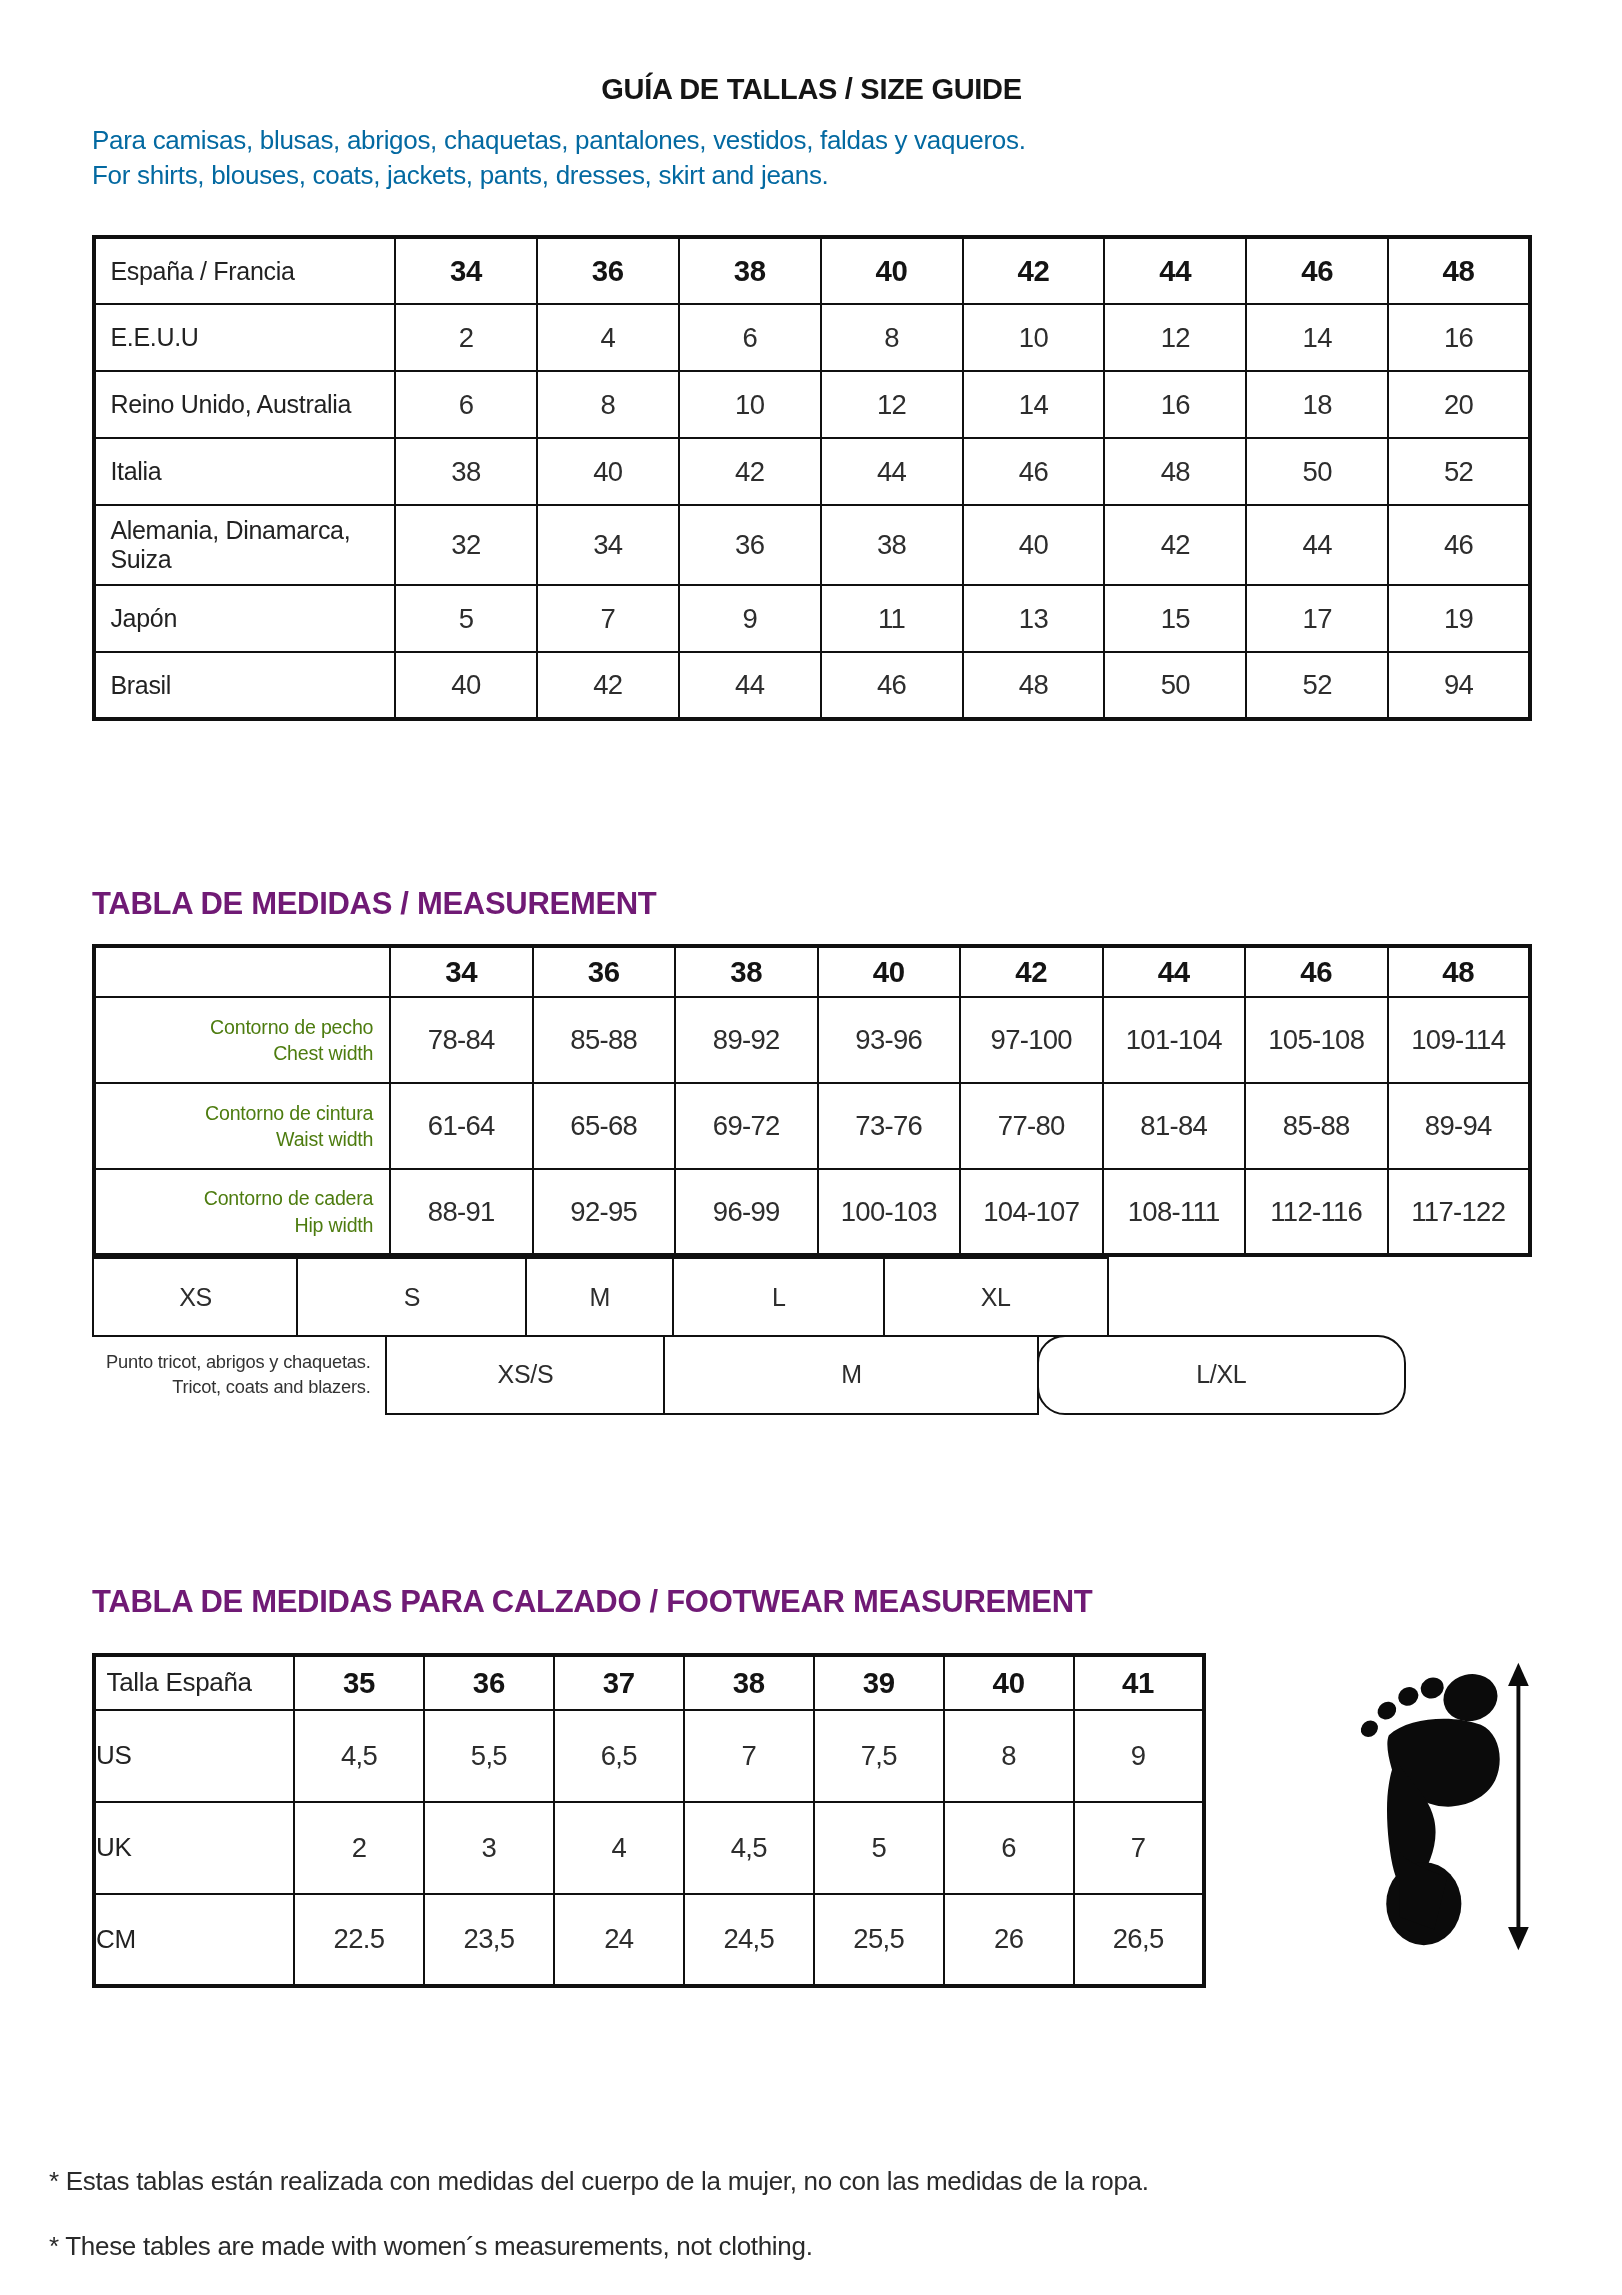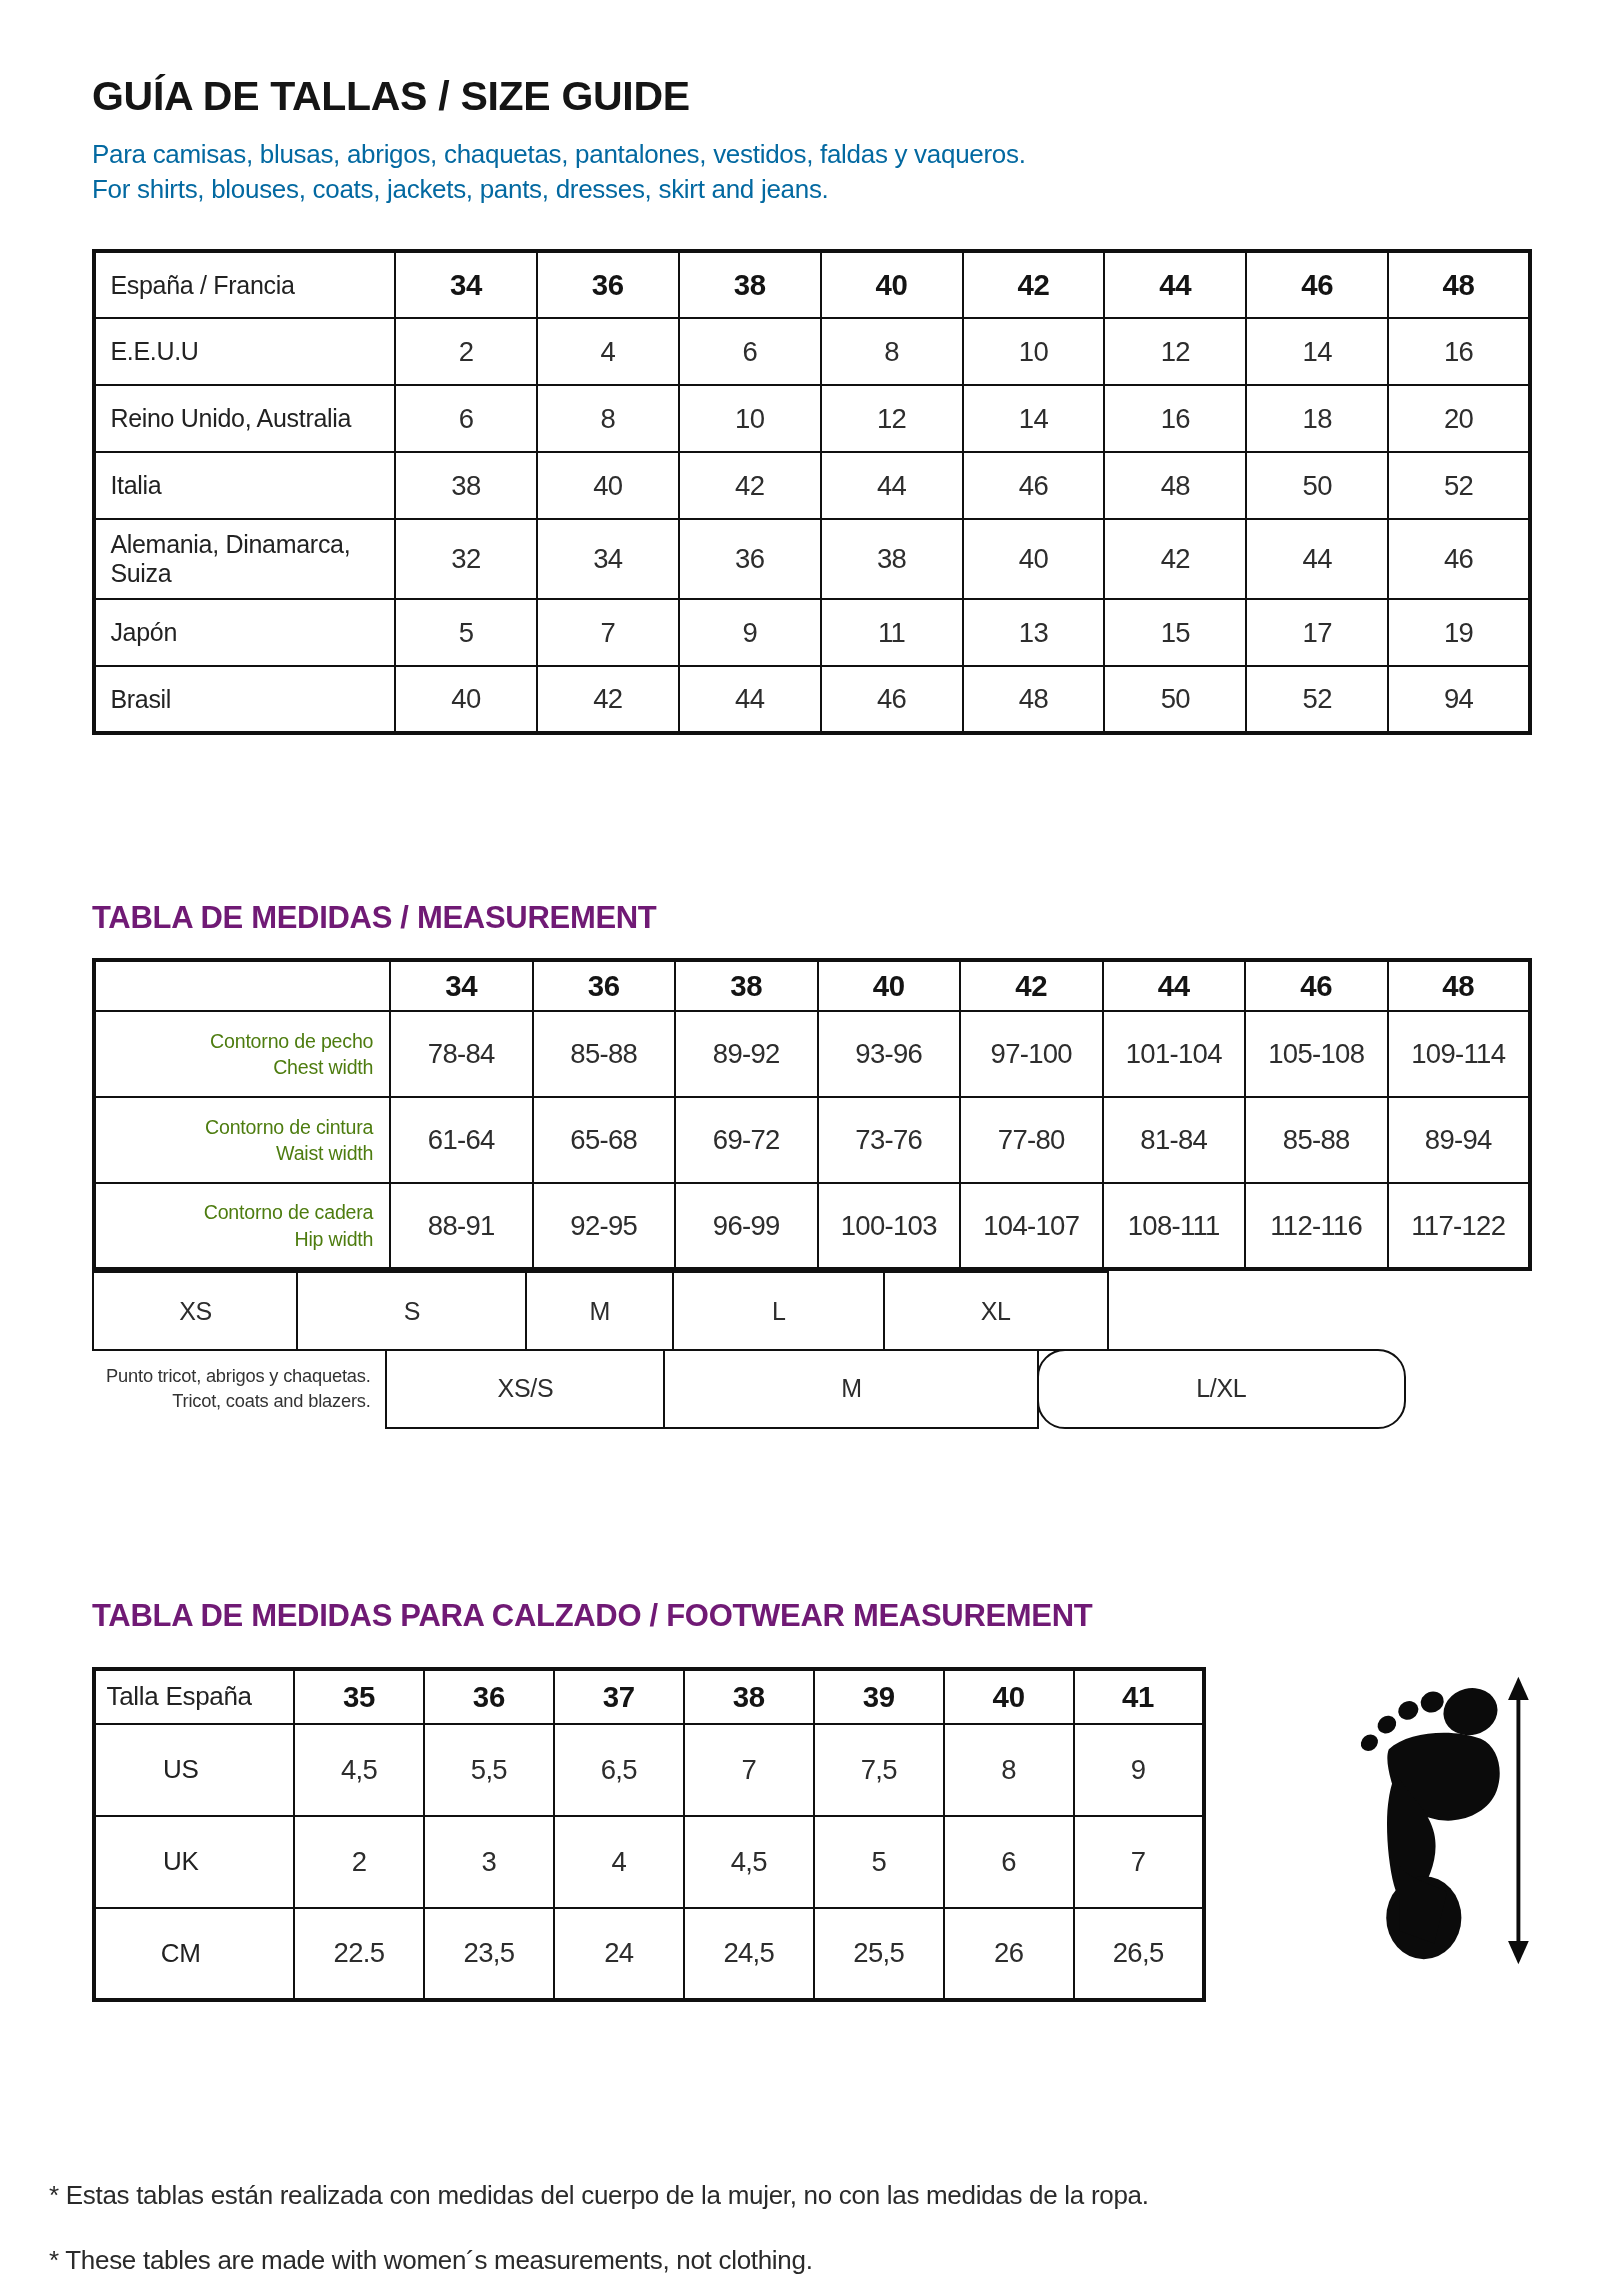--- a/index.html
+++ b/index.html
@@ -10,22 +10,23 @@
     background:#ffffff;
     font-family:"Liberation Sans","DejaVu Sans",sans-serif;
     color:#1c1c1c;
     padding:0 92px;
     box-sizing:border-box;
     overflow:hidden;
   }
   
   .h-title{
     margin:0;padding-top:73px;
-    font-size:41px;font-weight:700;color:#151515;
+    font-size:29px;font-weight:700;color:#151515;
     letter-spacing:-0.3px;
+    text-align:center;
   }
   .intro{
     margin:0;font-size:26px;font-weight:400;color:#0369a1;
     letter-spacing:-0.3px;line-height:1.35;
   }
   .intro.first{margin-top:17px;}
   .sec-title{
     margin:0;font-size:31px;font-weight:700;color:#701a75;letter-spacing:-0.3px;
   }
   .sec-title.measure{margin-top:165px;}
@@ -76,21 +77,21 @@
   .lcell + .lcell{margin-left:-2.6px;}
   .w1{width:207px;} .w2{width:231px;} .w3{width:150px;} .w4{width:213px;} .w5{width:226px;}
   .u1{width:281px;} .u2{width:376px;} .u3{width:369px;border-radius:28px;}
   
   .foot-wrap{display:flex;align-items:flex-start;margin-top:33px;}
   .t3{width:1123px;border:4.6px solid #101010;}
   .t3 col.c-label{width:200px;}
   .t3 tr.head{height:55px;}
   .t3 tr{height:92px;}
   .t3 td.lab3l{text-align:left;padding-left:10.5px;font-size:26px;color:#222222;letter-spacing:-0.3px;}
-  .t3 td.lab3r{text-align:center;padding-right:27.5px;font-size:26px;color:#222222;letter-spacing:-0.3px;}
+  .t3 td.lab3r{text-align:left;padding-right:27.5px;font-size:26px;color:#222222;letter-spacing:-0.3px;}
   .foot-art{margin-left:131px;margin-top:3.9px;}
   
   .note{
     margin:0 0 0 -43px;font-size:26px;font-weight:400;color:#2a2a2a;
     letter-spacing:-0.3px;
   }
   .note.n1{margin-top:178px;}
   .note.n2{margin-top:34px;}
 </style>
 </head>

